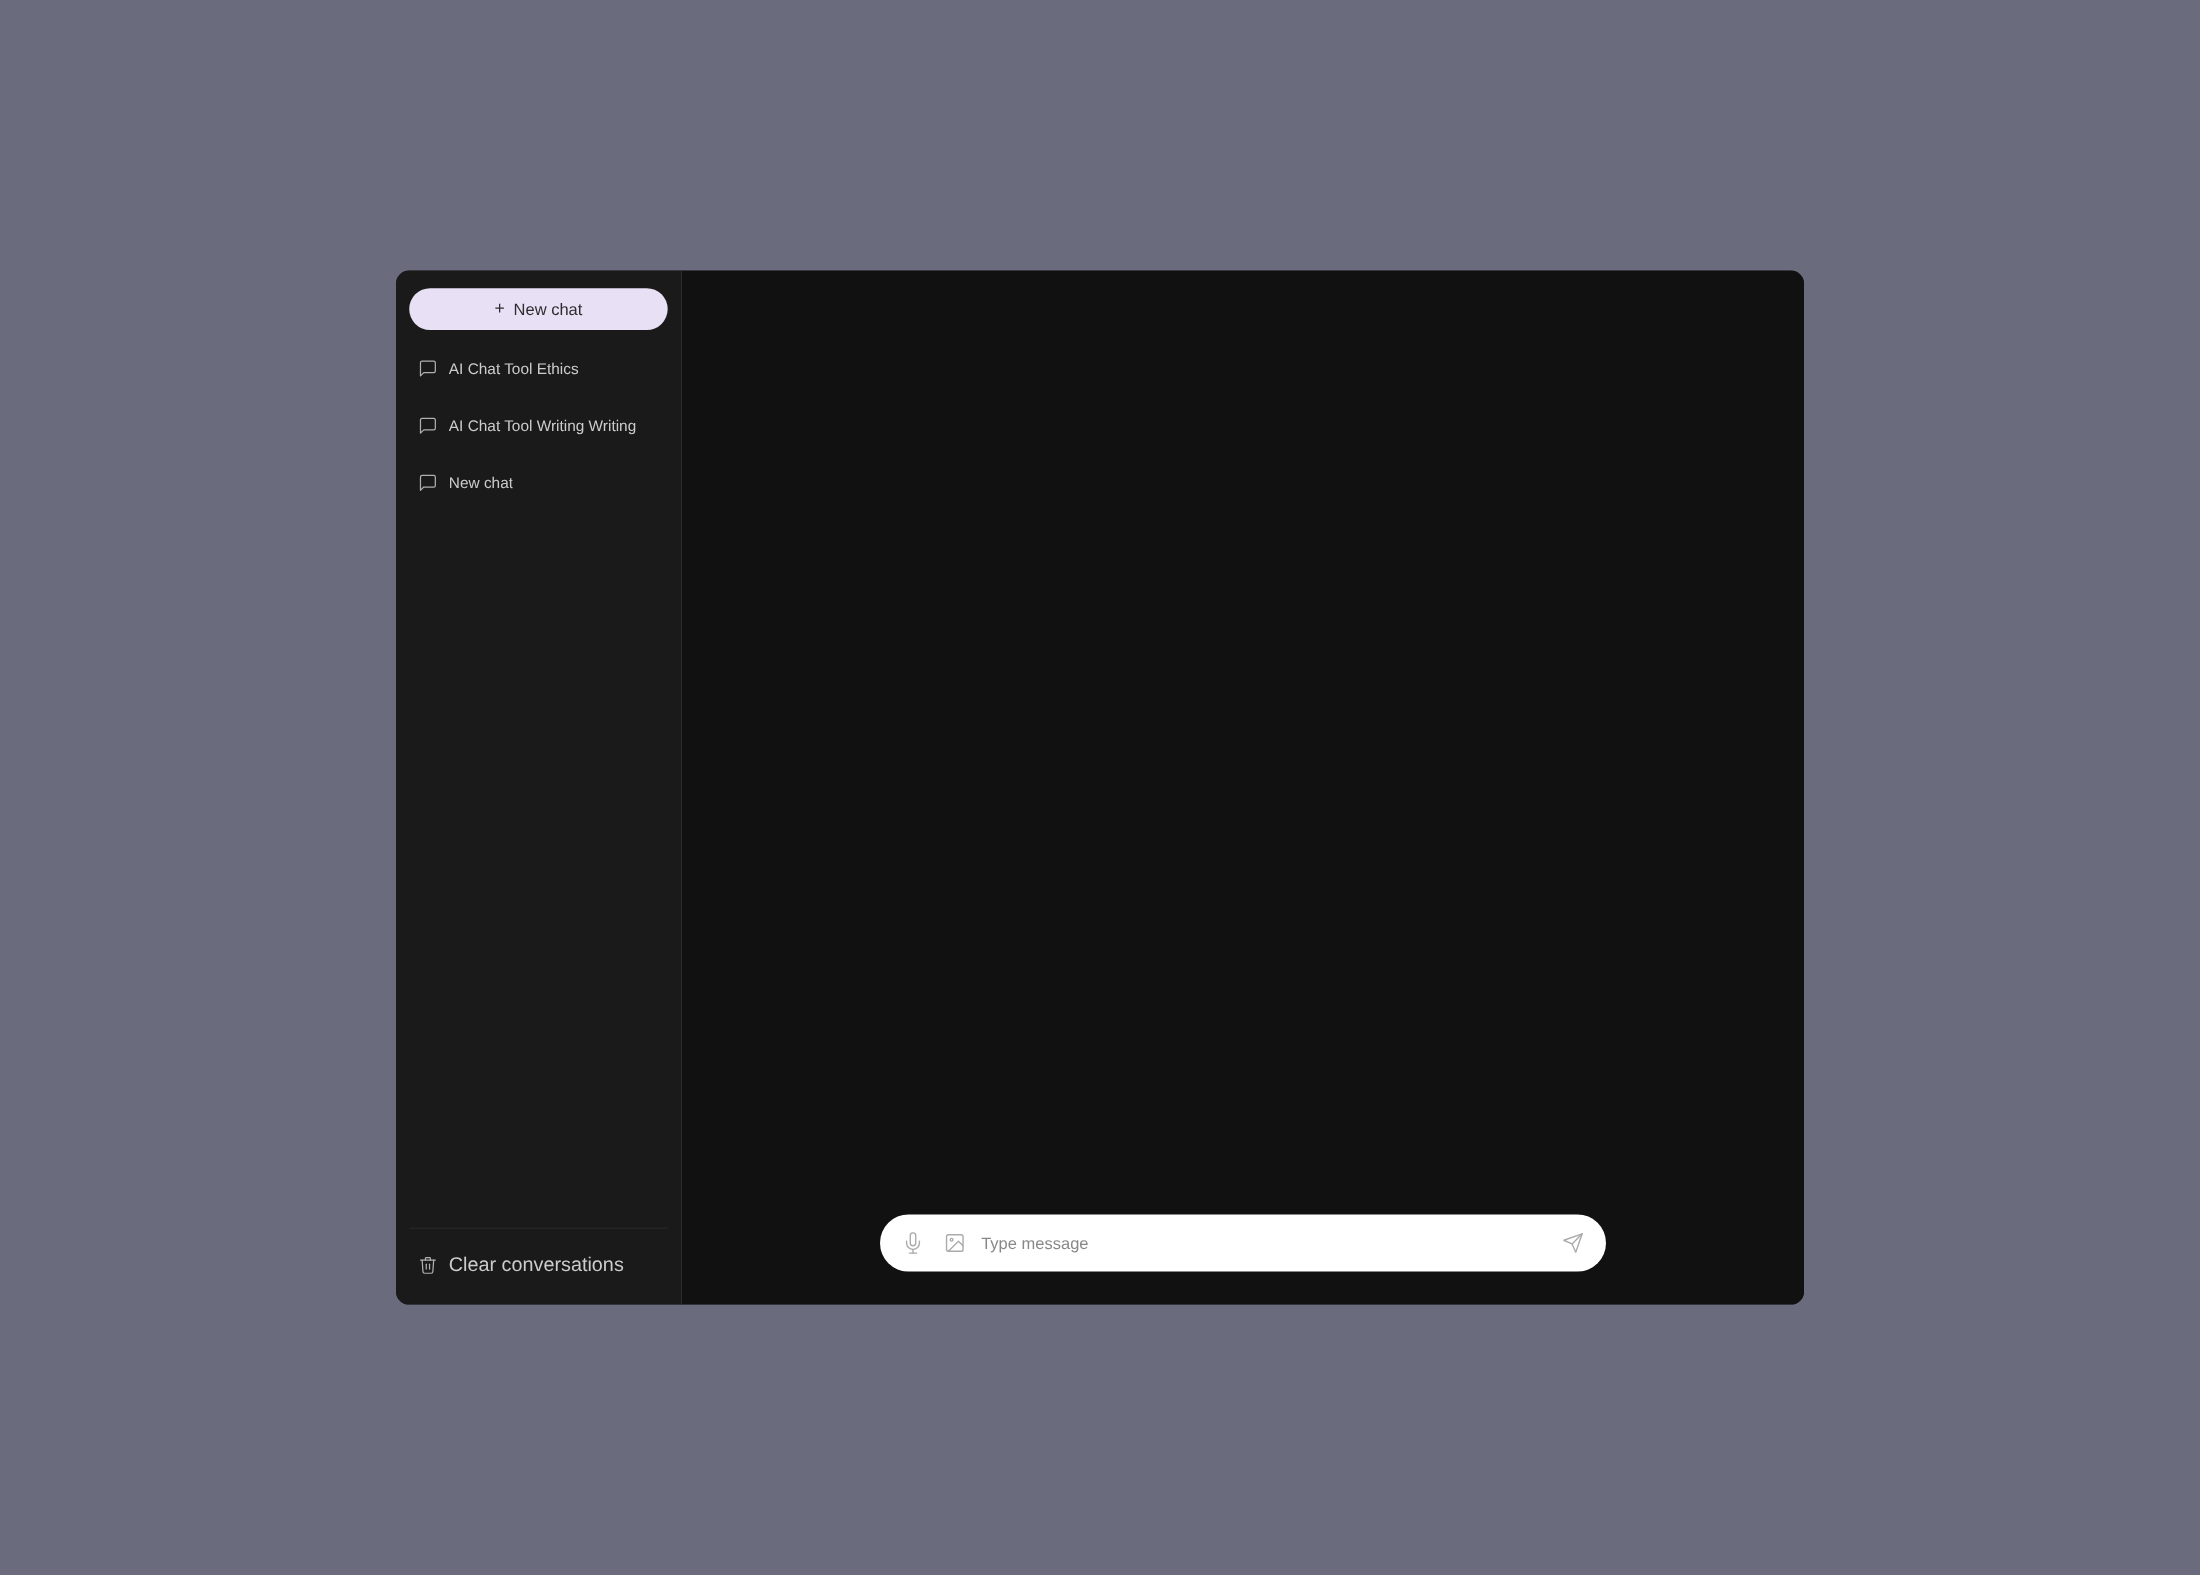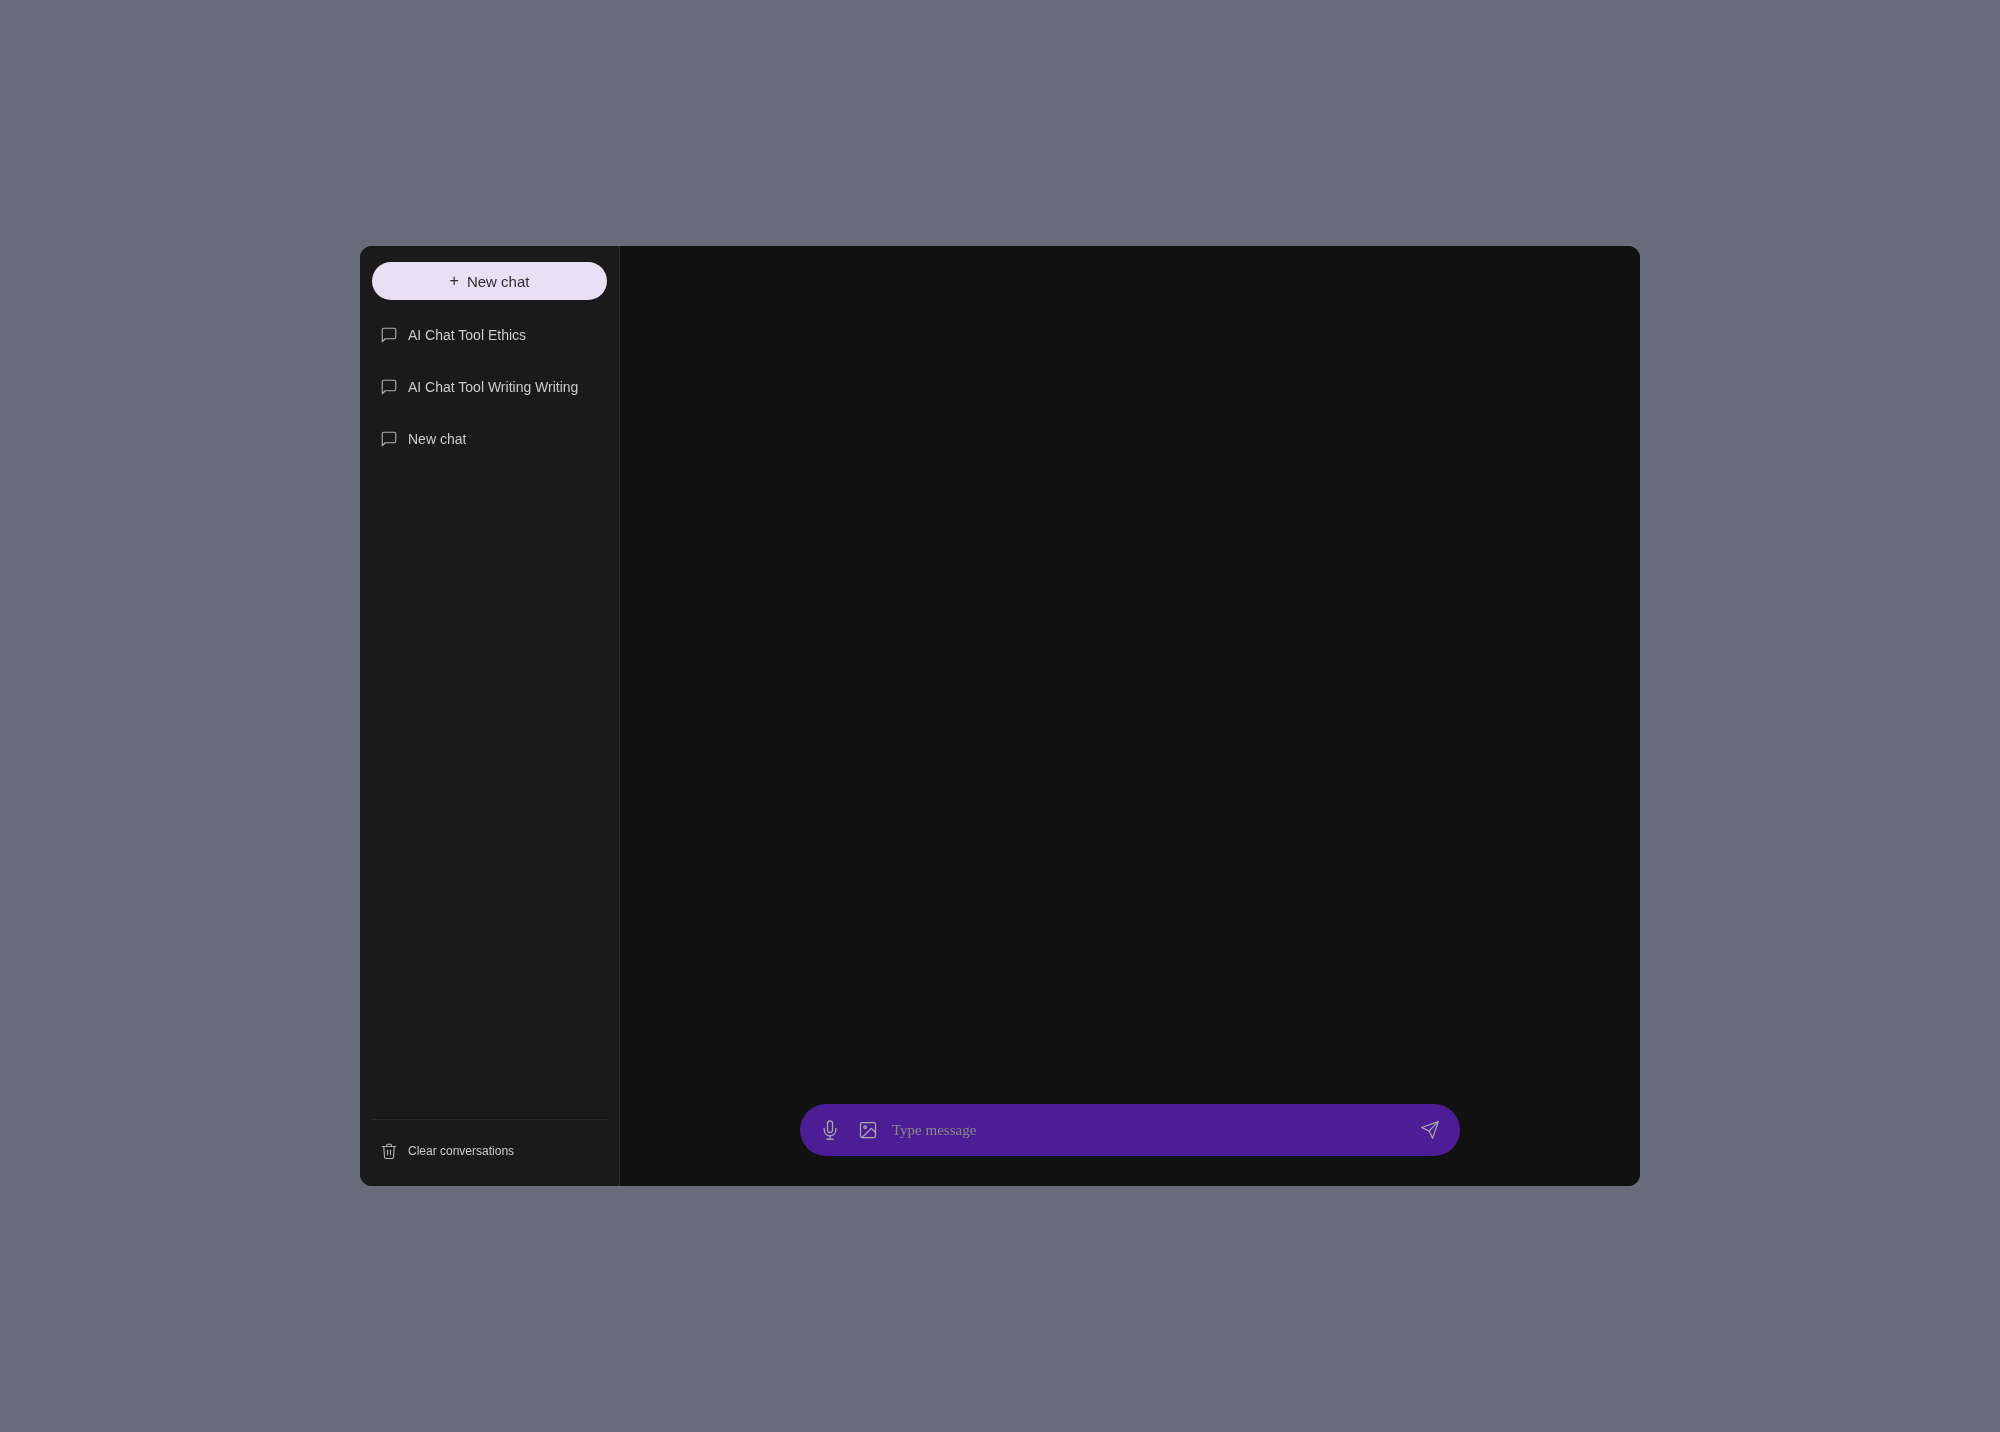--- a/index.html
+++ b/index.html
@@ -129,21 +129,21 @@
     }
 
     .trash-icon svg {
       width: 18px;
       height: 18px;
       stroke: #b0b0b0;
       fill: none;
     }
 
     .clear-conversations-label {
-      font-size: 12px;
+      font-size: 18px;
       color: #cccccc;
     }
 
     
     .main-content {
       flex: 1;
       background: #111111;
       display: flex;
       flex-direction: column;
       position: relative;
@@ -154,27 +154,26 @@
       background: #111111;
     }
 
     
     .input-area {
       position: absolute;
       bottom: 30px;
       left: 50%;
       transform: translateX(-50%);
       width: 660px;
-      background: #4c1d95;
+      background: #ffffff;
       border-radius: 28px;
       display: flex;
       align-items: center;
       padding: 12px 16px;
       gap: 10px;
-      font-family: Liberation Serif, serif;
     }
 
     .mic-icon-btn {
       background: none;
       border: none;
       cursor: pointer;
       padding: 4px;
       display: flex;
       align-items: center;
       justify-content: center;

